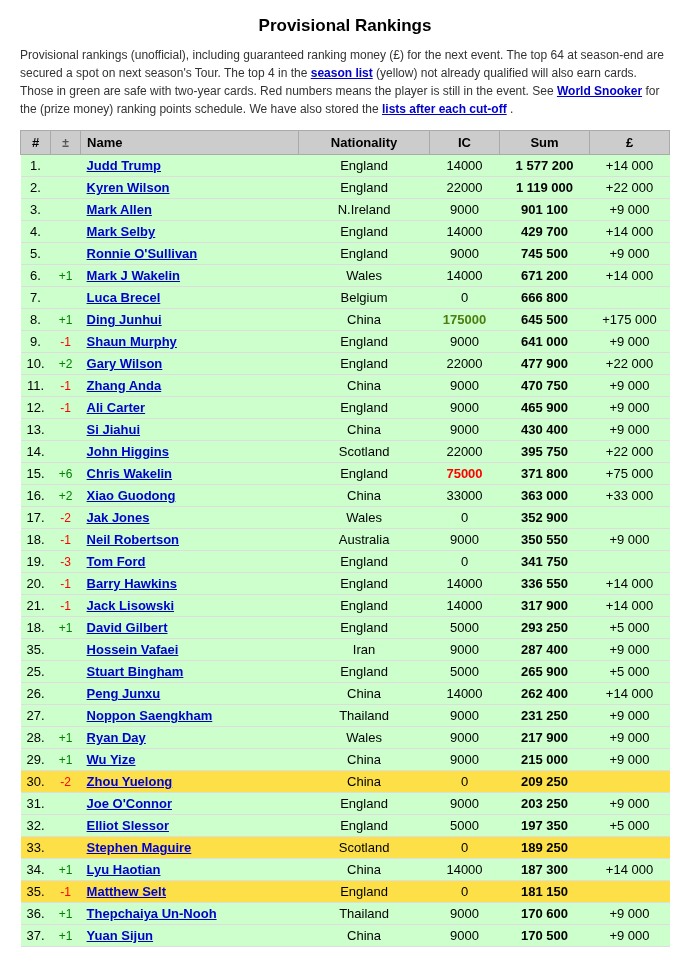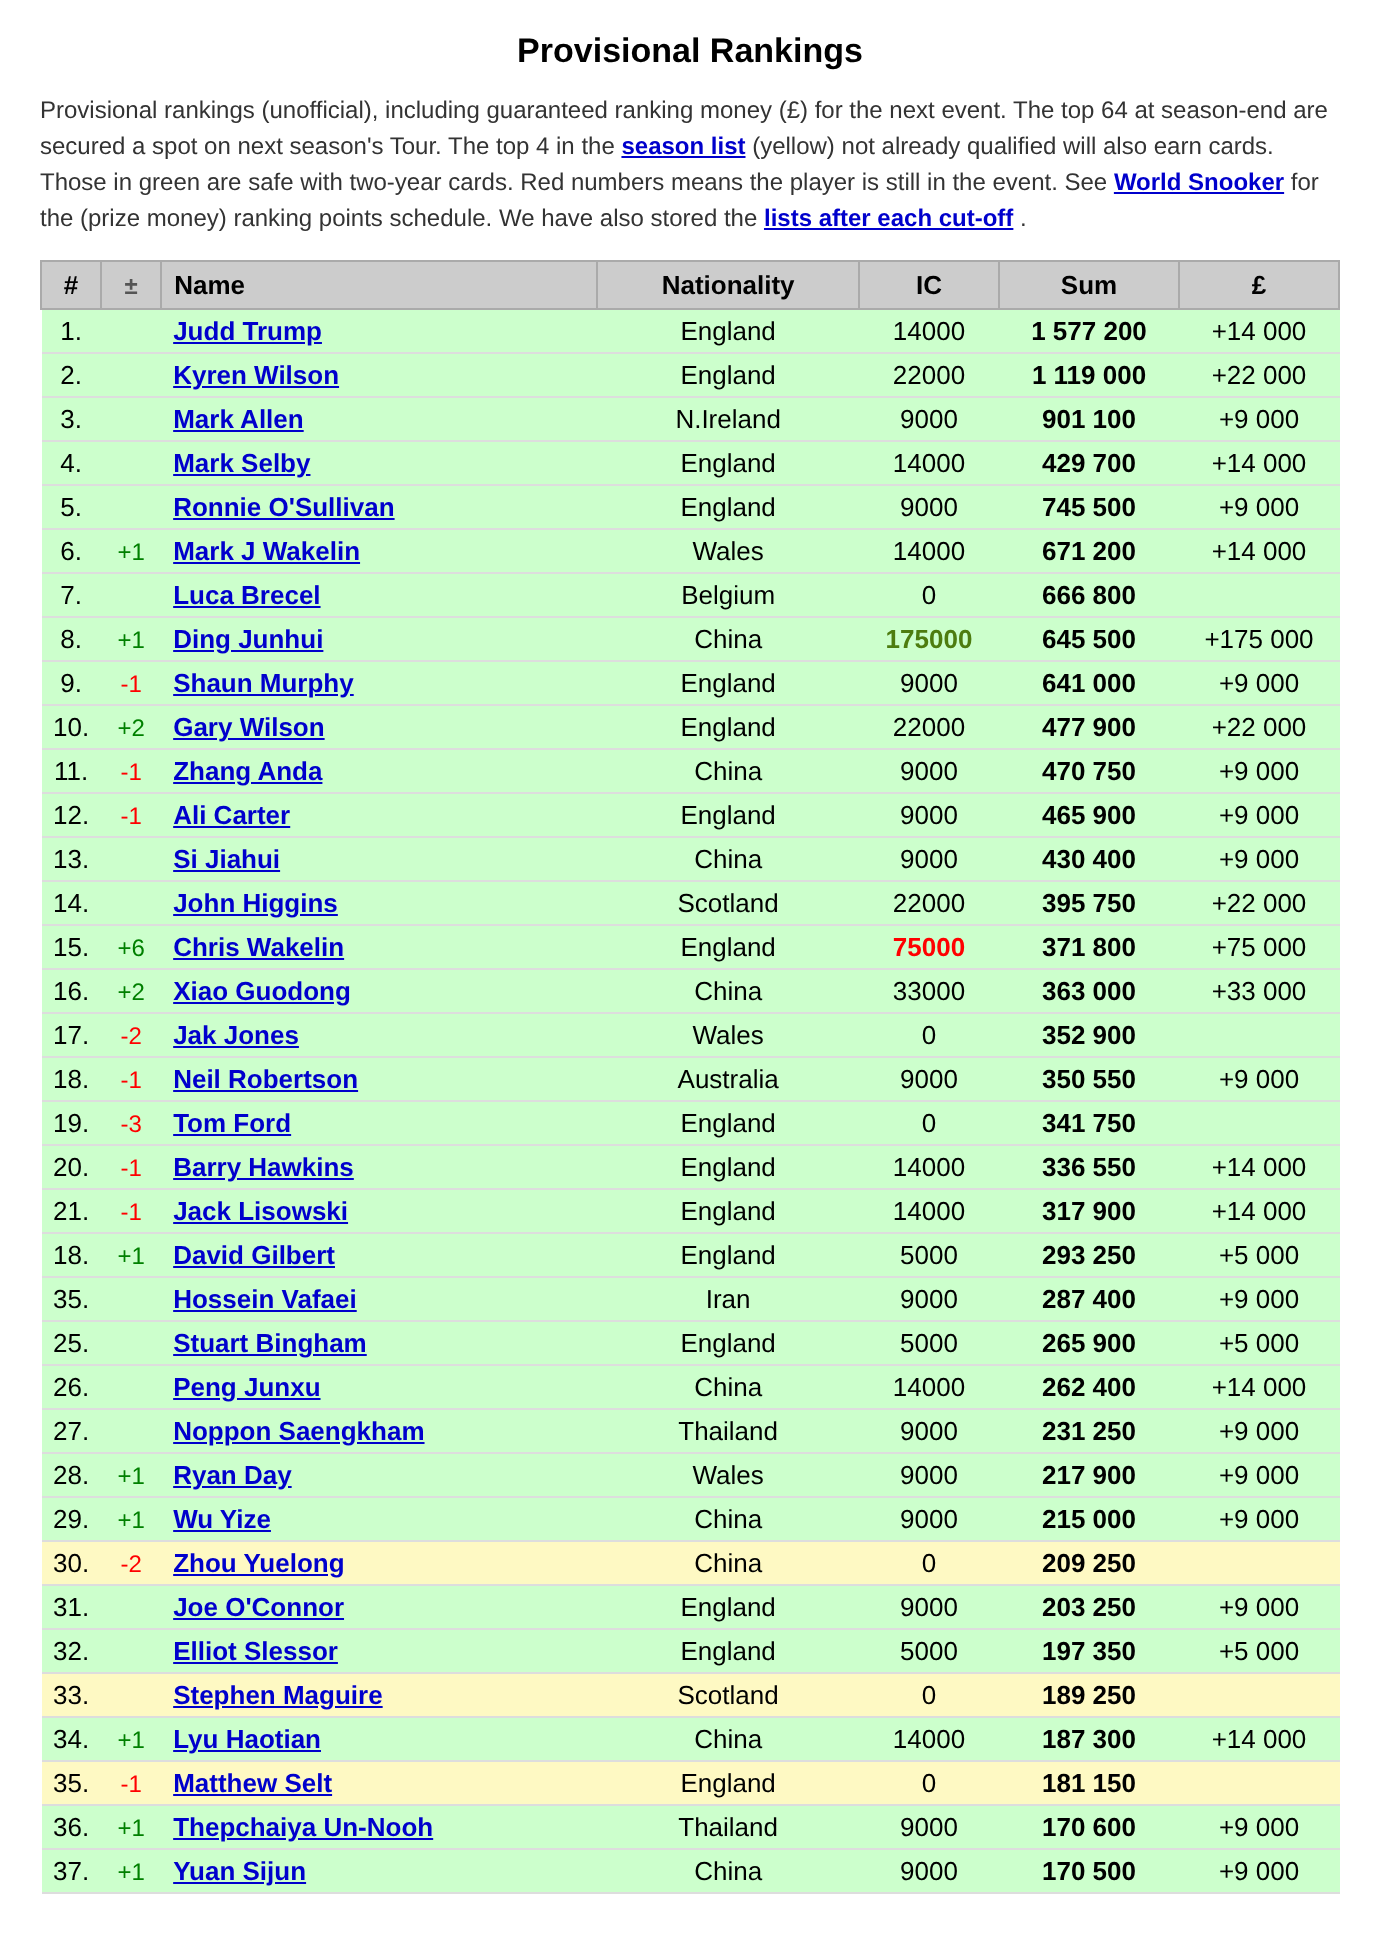--- a/index.html
+++ b/index.html
@@ -60,21 +60,21 @@
     }
     .rank { width: 30px; }
     .movement { width: 30px; color: #555; font-size: 12px; }
     .name-col { min-width: 150px; }
     .nationality-col { min-width: 90px; }
     .ic-col { width: 70px; }
     .sum-col { width: 90px; font-weight: bold; }
     .money-col { width: 80px; }
 
     .row-green { background-color: #ccffcc; }
-    .row-white { background-color: #fef9c3; }
+    .row-white { background-color: #fde047; }
     .name-link { color: #00c; text-decoration: underline; cursor: pointer; }
     .sum-bold { font-weight: bold; }
   </style>
 </head>
 <body>
 <div class="page-container">
 
   <h1>Provisional Rankings</h1>
 
   <div class="description">

